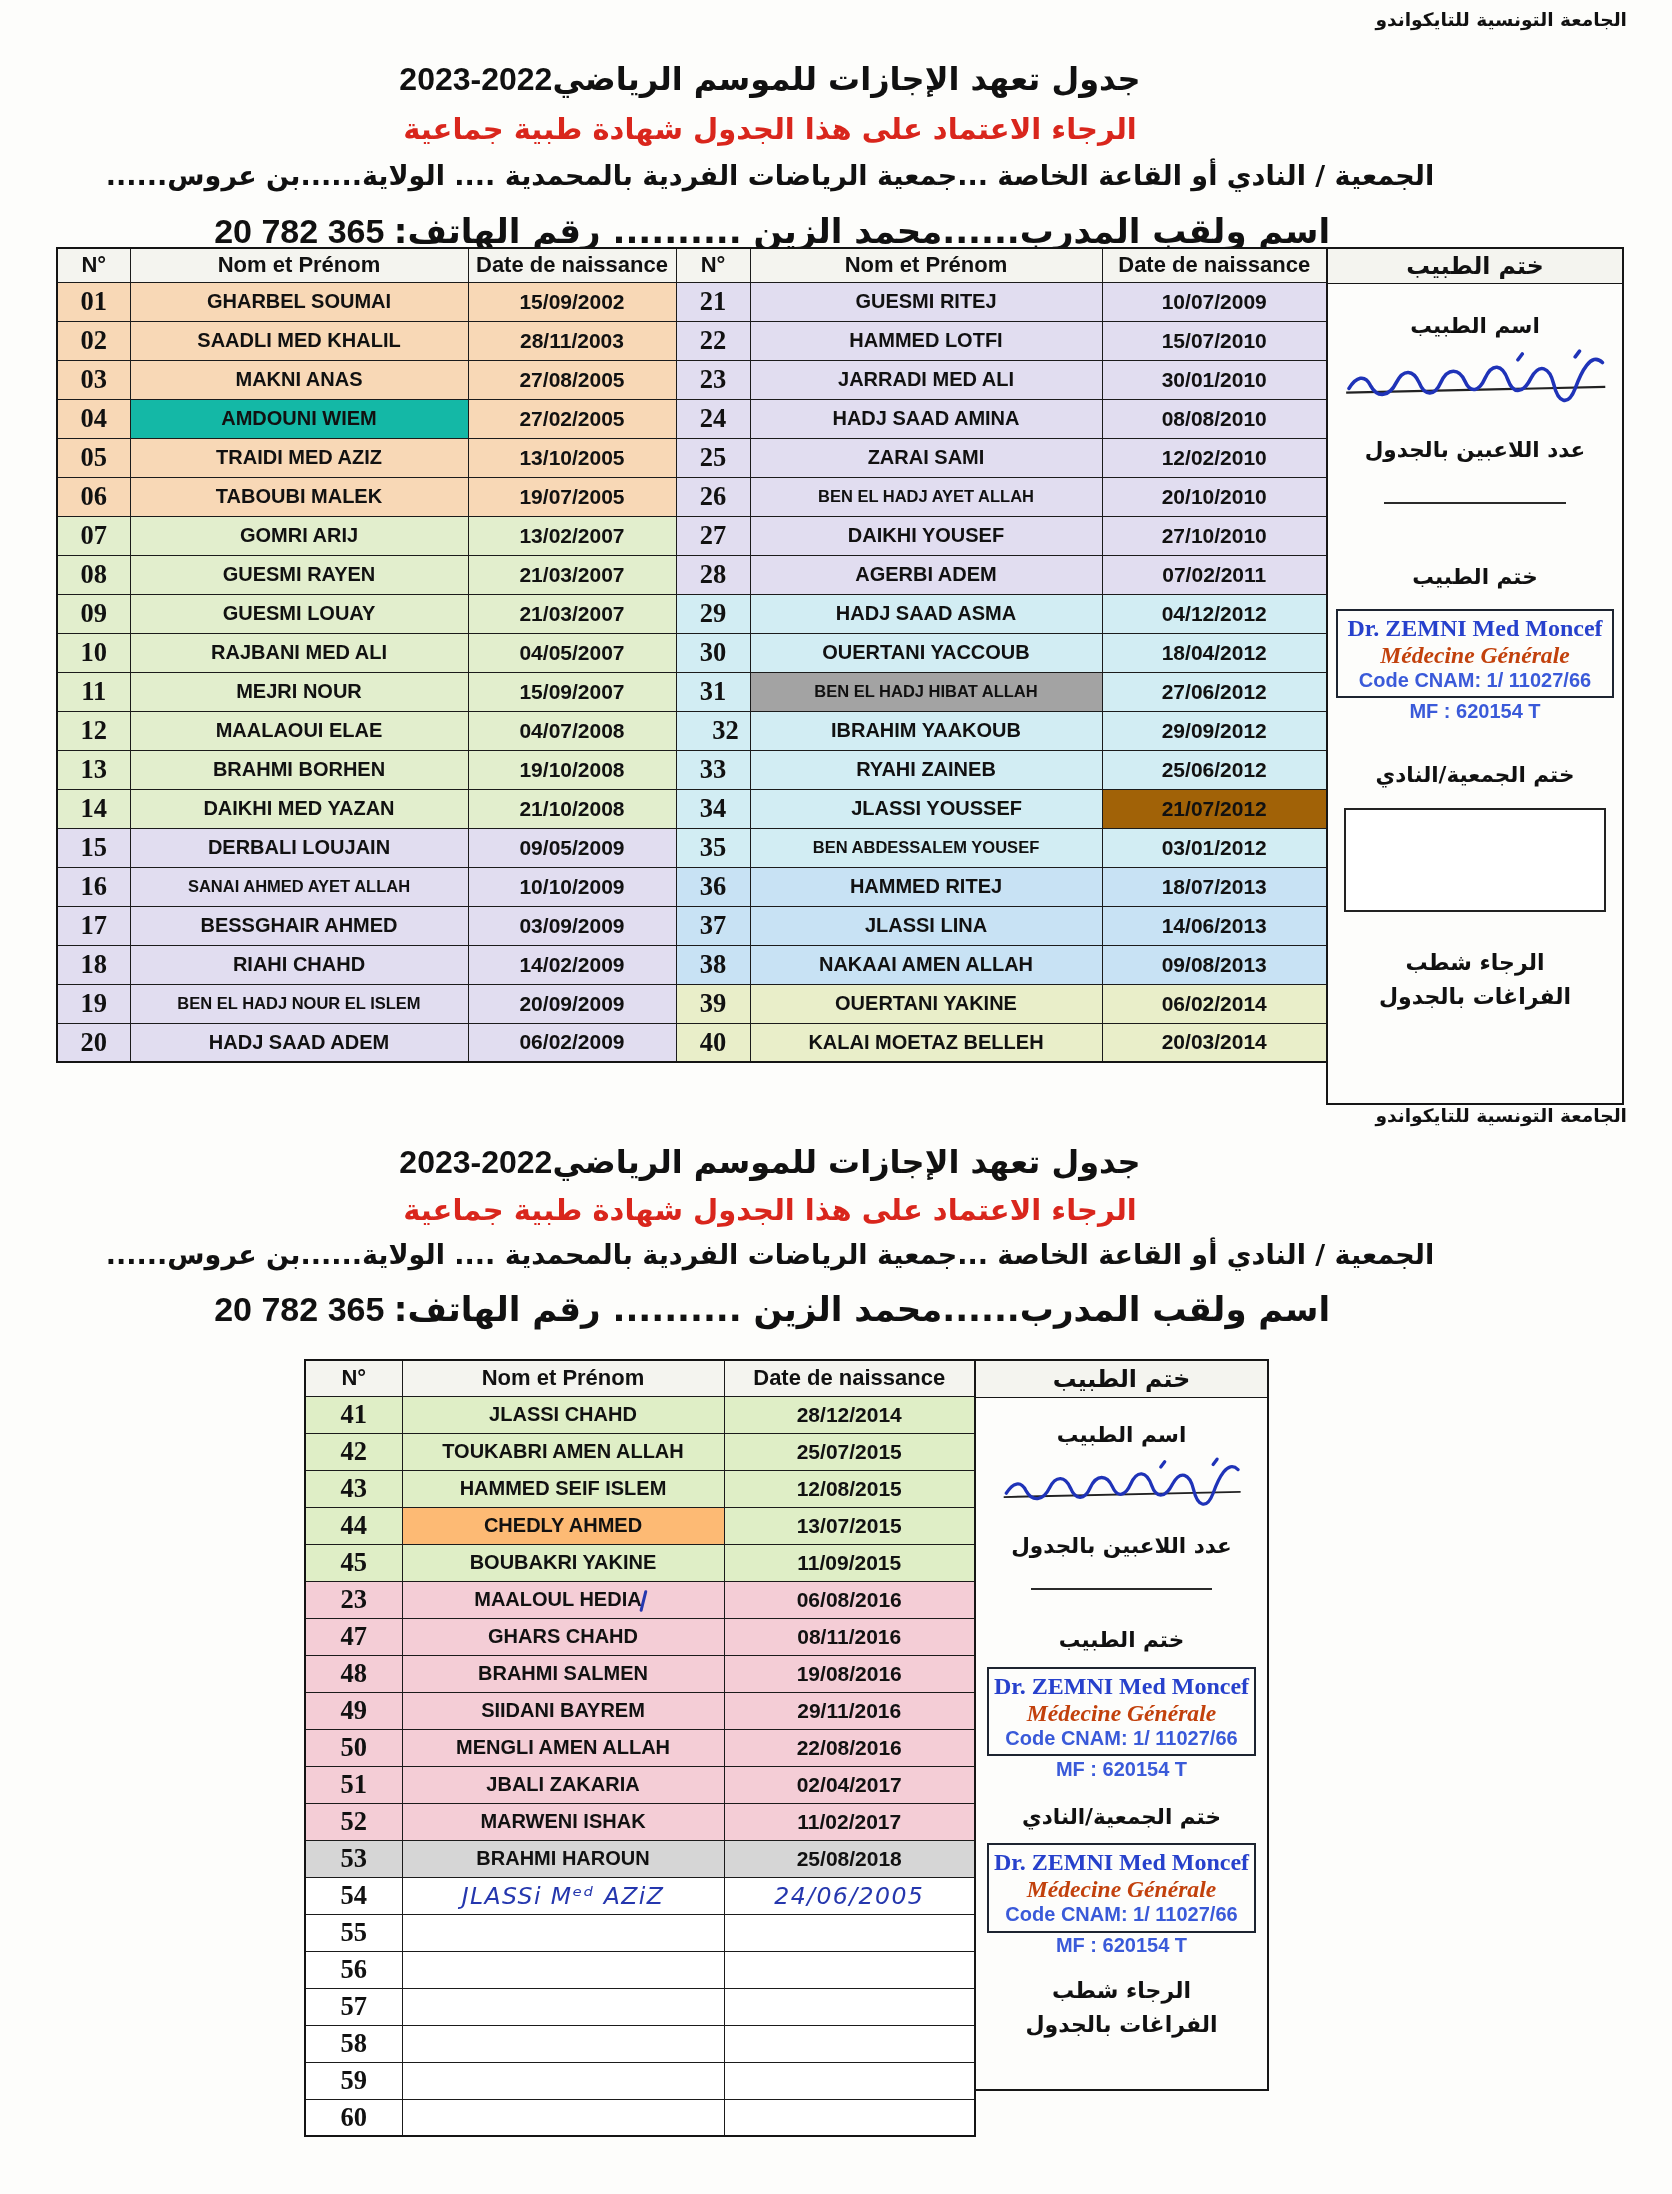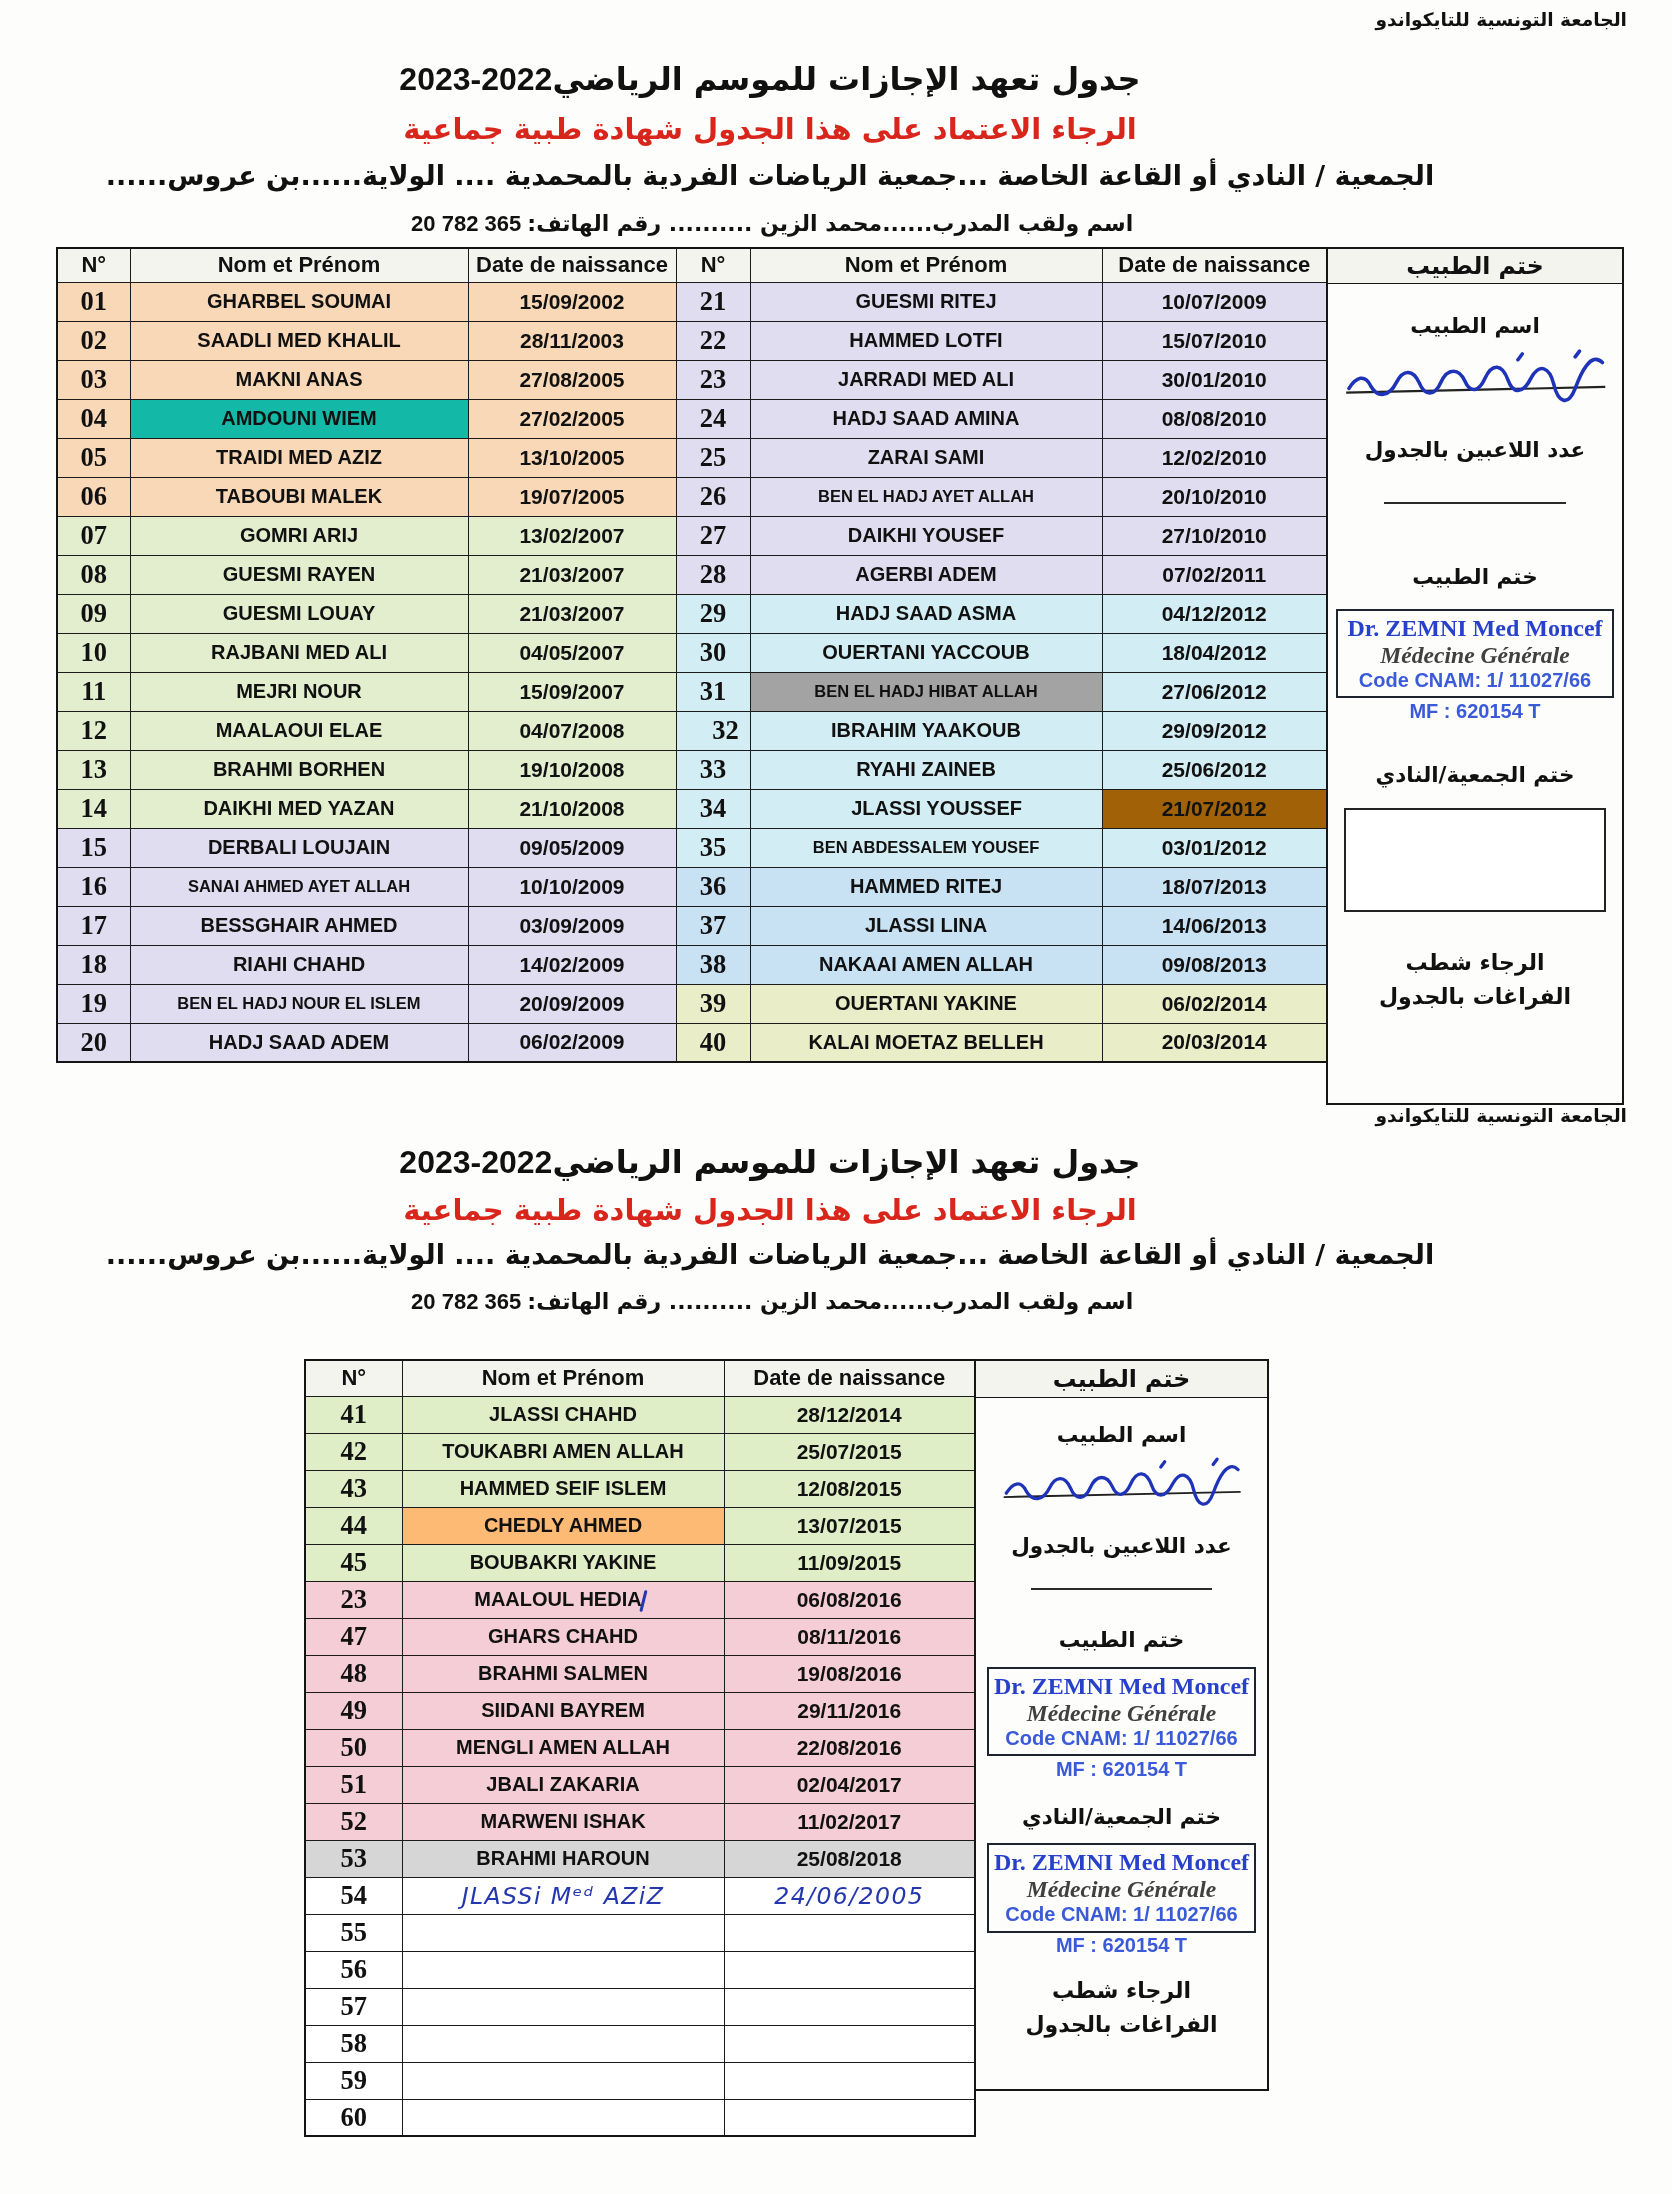--- a/index.html
+++ b/index.html
@@ -5,21 +5,21 @@
   html,body{margin:0;padding:0;background:#d9d9d9;}
   .sheet{position:relative;width:1673px;height:2194px;background:#fdfdfb;overflow:hidden;
          font-family:"Liberation Sans",sans-serif;color:#111;}
   .abs{position:absolute;}
   .ar{font-family:"DejaVu Sans",sans-serif;}
   .org{right:46px;font-size:18.6px;font-weight:700;direction:rtl;}
   .center-line{left:0;width:1540px;text-align:center;direction:rtl;white-space:nowrap;}
   .title{font-size:32px;font-weight:700;}
   .red-note{font-size:29px;font-weight:700;color:#d9261c;}
   .club{font-size:27px;font-weight:700;}
-  .coach{font-size:22px;font-weight:700;}
+  .coach{font-size:34px;font-weight:700;}
   .coach bdi{margin-left:4.3px;}
 
   table.players{position:absolute;border-collapse:collapse;table-layout:fixed;background:#fdfdfb;
                 border:2.1px solid #141414;}
   table.players th,table.players td{border:1.4px solid #1b1b1b;overflow:hidden;padding:0 2.9px;}
   table.players th{background:#f4f4ef;font-size:22px;font-weight:700;text-align:center;}
   #t1 tr{height:39px;} #t1 tr.head{height:34px;}
   #t2 tr{height:37px;} #t2 tr.head{height:36px;}
   td.num{font-family:"Liberation Serif",serif;font-size:26.5px;font-weight:700;text-align:center;}
   td.name{font-size:20px;font-weight:700;text-align:center;white-space:nowrap;}
@@ -34,21 +34,21 @@
          text-align:center;}
   .panel-head{border-bottom:1.4px solid #161616;background:#f4f4ef;font-weight:700;font-size:23.6px;
          display:flex;align-items:center;justify-content:center;}
   #p1 .panel-head{height:34px;} #p2 .panel-head{height:36px;}
   .p-label{font-weight:700;font-size:21.5px;}
   .sig{display:block;margin:2.9px auto 0;}
   .hline{width:62%;border-top:2.1px solid #2a2a2a;margin:0 auto;}
   .stamp-box{border:2.1px solid #1d2430;padding:4.3px 1.4px;direction:ltr;margin:0 auto;background:#fdfdfb;}
   #p1 .stamp-box{width:92%;} #p2 .stamp-box{width:90%;}
   .sline1{font-family:"Liberation Serif",serif;font-weight:700;font-size:24px;color:#2741cc;}
-  .sline2{font-family:"Liberation Serif",serif;font-weight:700;font-style:italic;font-size:23.6px;color:#404040;}
+  .sline2{font-family:"Liberation Serif",serif;font-weight:700;font-style:italic;font-size:23.6px;color:#c2410c;}
   .sline3{font-weight:700;font-size:20px;color:#3a5ad9;}
   .sline4{font-weight:700;font-size:20px;color:#3a5ad9;direction:ltr;margin-top:1.4px;}
   .empty-box{width:88%;border:2.1px solid #222;background:#fff;height:100px;margin:0 auto;}
   .note{font-weight:700;font-size:22px;line-height:1.55;width:80%;margin-left:auto;margin-right:auto;white-space:normal;}
 
   #p1 .lbl-name{margin-top:29px;}
   #p1 .lbl-count{margin-top:17px;}
   #p1 .hline{margin-top:40px;}
   #p1 .lbl-stamp{margin-top:60px;}
   #p1 .stamp-box{margin-top:20px;}

